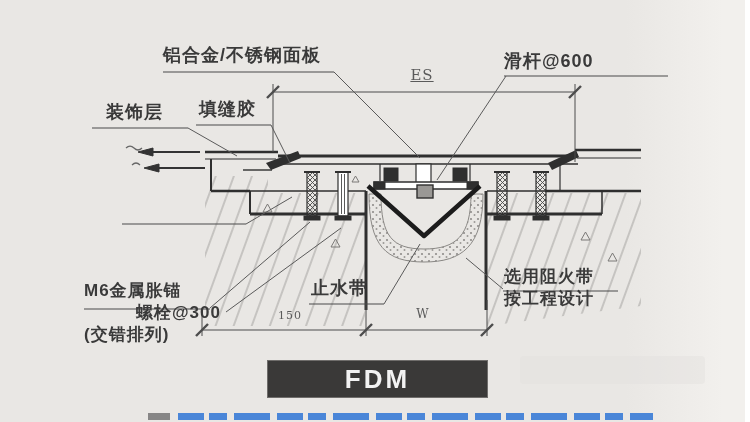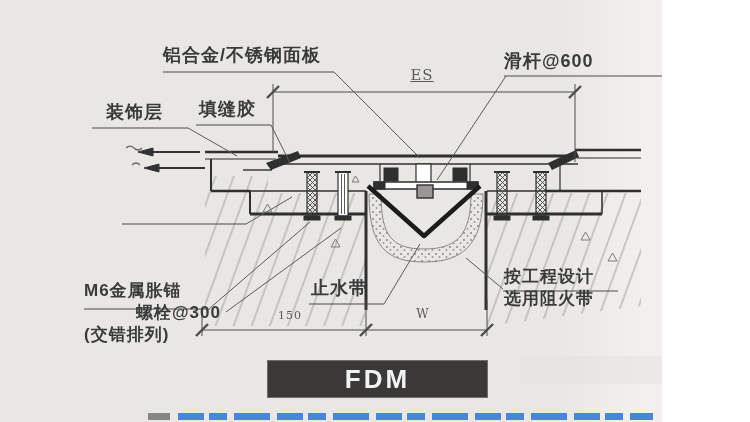--- a/index.html
+++ b/index.html
@@ -1,21 +1,21 @@
 <!DOCTYPE html>
 <html style="--bg: #e9e7e4; --line: #2f2f2f; --boxbg: #3a3938; --boxtx: #f2f2f2; --blue: #4a86d8;"><head>
 <meta charset="utf-8">
 <style>
   :root{
     --bg:#e9e7e4; --line:#2f2f2f; --boxbg:#3a3938; --boxtx:#f2f2f2; --blue:#4a86d8;
   }
   html,body{margin:0;padding:0;}
   body{font-family:"Liberation Sans",sans-serif;}
   .stage{
-    position:relative;width:662px;height:422px;overflow:hidden;
+    position:relative;width:745px;height:422px;overflow:hidden;
     background:linear-gradient(90deg,var(--bg) 0 84%,#f2f0ed 97%);
   }
   .stage svg{position:absolute;left:0;top:0;}
   .lbl{
     position:absolute;color:#3a3a3a;font-weight:bold;font-size:18px;
     letter-spacing:1px;line-height:22px;white-space:nowrap;
   }
   .lbl.small{font-size:17px;}
   .dim{
     position:absolute;color:#5a5a5a;font-family:"DejaVu Serif","Liberation Serif",serif;
@@ -211,22 +211,22 @@
 
   <div class="lbl small" style="left:84px;top:280px;">
     <div>M6金属胀锚</div>
     <div style="padding-left:8px;margin-left:44px;">螺栓@300</div>
     <div>(交错排列)</div>
   </div>
 
   <div class="lbl" style="left:311px;top:277px;">止水带</div>
 
   <div class="lbl small" style="left:504px;top:266px;">
+    <div>选用阻火带</div>
     <div>按工程设计</div>
-    <div>选用阻火带</div>
   </div>
 
   <div class="dim" style="left:406px;top:66px;width:32px;text-align:center;font-size:15px;text-decoration:underline;">ES</div>
   <div class="dim" style="left:266px;top:309px;width:36px;text-align:right;font-size:11px;">150</div>
   <div class="dim" style="left:413px;top:307px;width:20px;text-align:center;font-size:12px;">W</div>
 
   <div class="watermark"></div>
 
   <div class="fdm">
     <span>FDM</span>

